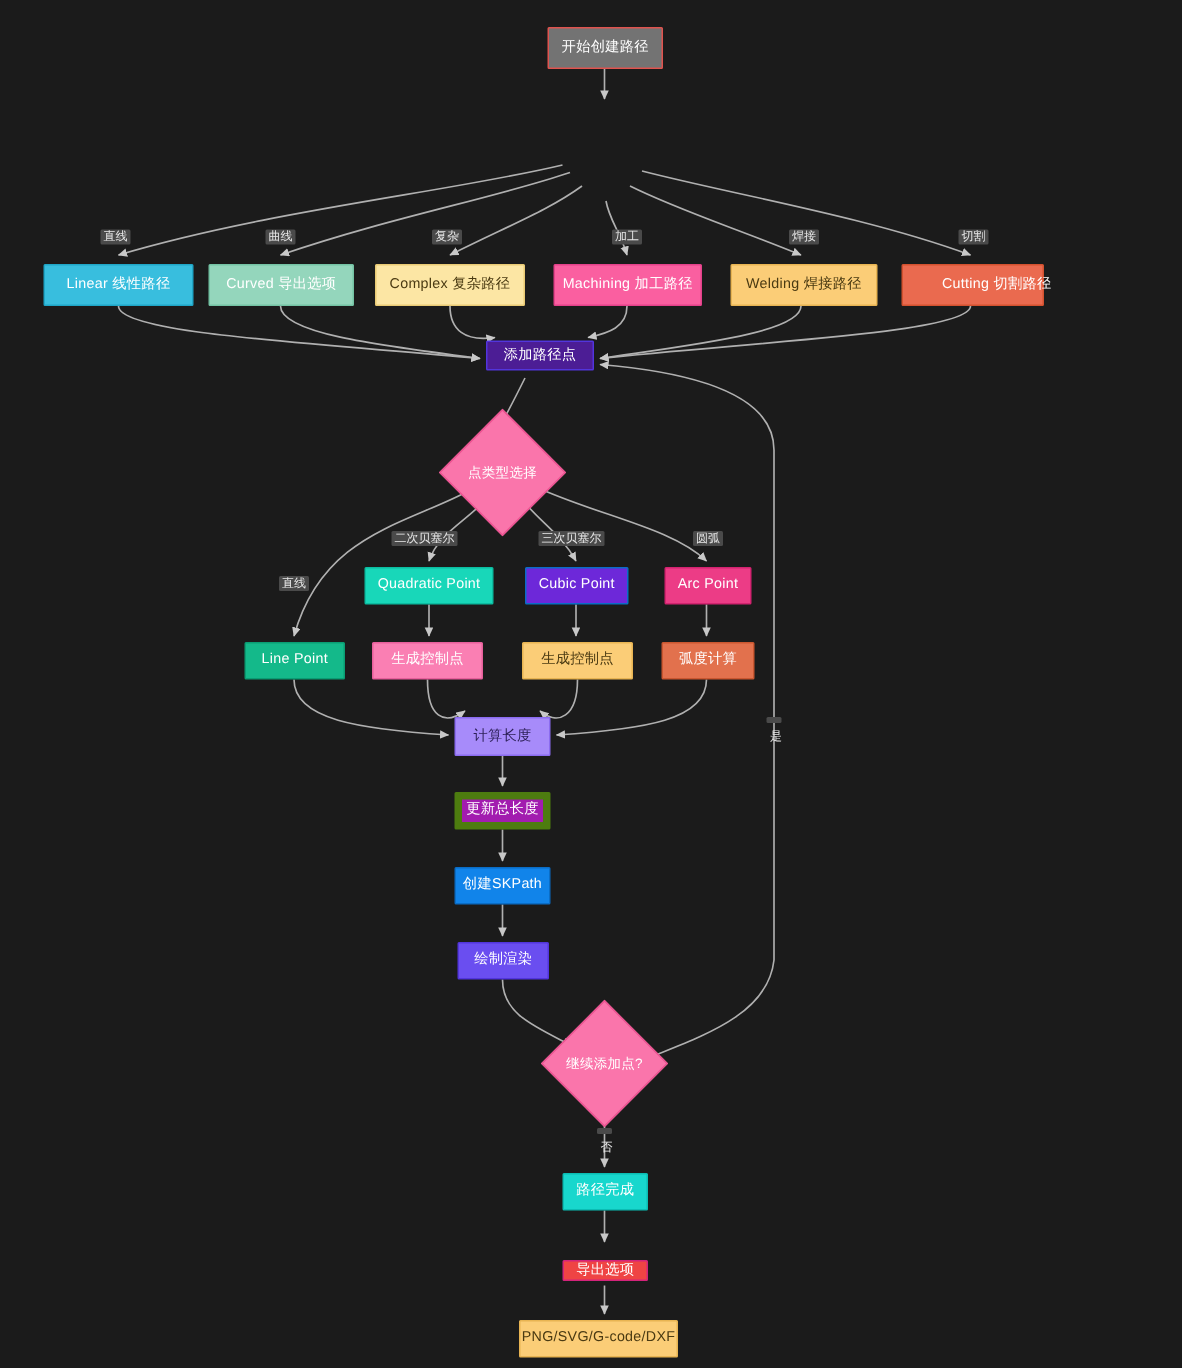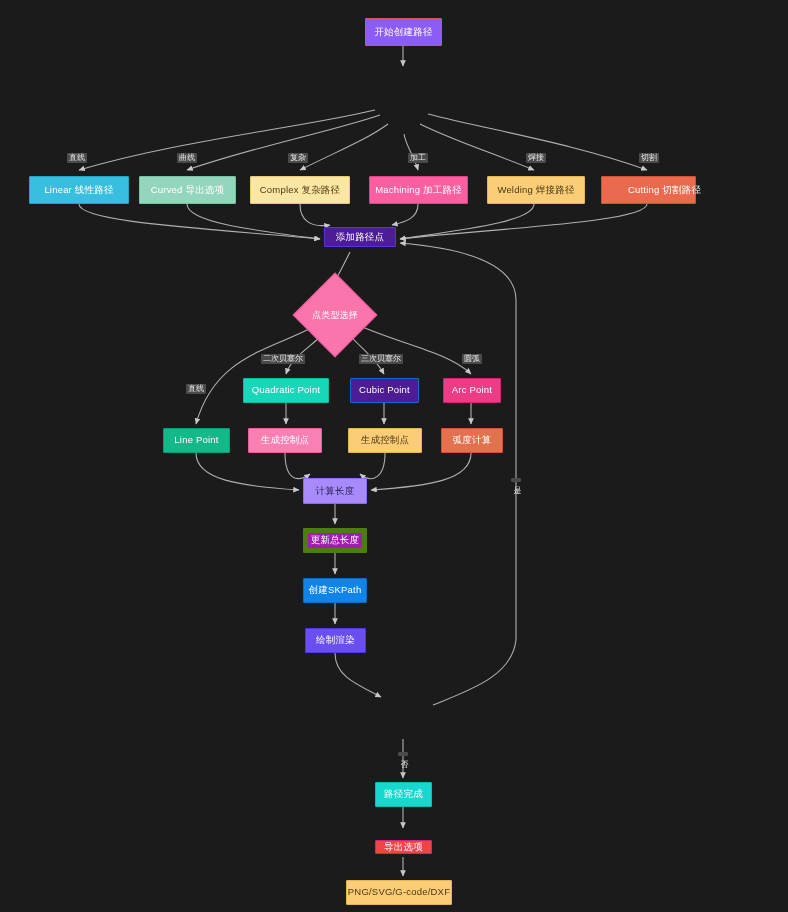--- a/index.html
+++ b/index.html
@@ -138,21 +138,21 @@
       <path class="edge-path" d="M335,653 C335,676 356,684 381,697" marker-end="url(#ah)"></path>
 
       <path class="edge-path" d="M433,705 C470,690 512,676 516,640 L516,300 C516,262 460,248 400,243" marker-end="url(#ah)"></path>
 
       <path class="edge-path" d="M403,739 L403,778" marker-end="url(#ah)"></path>
       <path class="edge-path" d="M403,807 L403,828" marker-end="url(#ah)"></path>
       <path class="edge-path" d="M403,857 L403,876" marker-end="url(#ah)"></path>
     </g>
   </svg>
 
-  <div class="node" style="left:365px;top:18px;width:77px;height:28px;background:#8b5cf6;border:1px solid #e0534e;color:#ffffff;">
+  <div class="node" style="left:365px;top:18px;width:77px;height:28px;background:#737373;border:1px solid #e0534e;color:#ffffff;">
     <span>开始创建路径</span>
   </div>
 
 
   <div class="node" style="left:29px;top:176px;width:100px;height:28px;background:#38bede;border:1px solid #1fa6c7;color:#ffffff;">
     <span>Linear 线性路径</span>
   </div>
   <div class="node" style="left:139px;top:176px;width:97px;height:28px;background:#94d6bc;border:1px solid #74c3a4;color:#ffffff;">
     <span>Curved 导出选项</span>
   </div>
@@ -174,21 +174,21 @@
   </div>
 
   <div class="diamond-wrap" style="left:305px;top:285px;width:60px;height:60px;">
     <div class="diamond-shape" style="background:#fa75ab;border:1px solid #ec5492;"></div>
     <div class="diamond-label">点类型选择</div>
   </div>
 
   <div class="node" style="left:243px;top:378px;width:86px;height:25px;background:#18d7b9;border:1px solid #0bbda1;color:#ffffff;">
     <span>Quadratic Point</span>
   </div>
-  <div class="node" style="left:350px;top:378px;width:69px;height:25px;background:#4c1d95;border:1px solid #0a6dc6;color:#ffffff;">
+  <div class="node" style="left:350px;top:378px;width:69px;height:25px;background:#6d28d9;border:1px solid #0a6dc6;color:#ffffff;">
     <span>Cubic Point</span>
   </div>
   <div class="node" style="left:443px;top:378px;width:58px;height:25px;background:#ec3c86;border:1px solid #d32370;color:#ffffff;">
     <span>Arc Point</span>
   </div>
 
   <div class="node" style="left:163px;top:428px;width:67px;height:25px;background:#14b98a;border:1px solid #0a9d73;color:#ffffff;">
     <span>Line Point</span>
   </div>
   <div class="node" style="left:248px;top:428px;width:74px;height:25px;background:#fa7fb3;border:1px solid #e75f9b;color:#ffffff;">
@@ -207,20 +207,24 @@
   <div class="node" style="left:303px;top:528px;width:64px;height:25px;background:#a21caf;border:5px solid #4d7c0f;color:#ffffff;">
     <span>更新总长度</span>
   </div>
   <div class="node" style="left:303px;top:578px;width:64px;height:25px;background:#1184ea;border:1px solid #0a6dc6;color:#ffffff;">
     <span>创建SKPath</span>
   </div>
   <div class="node" style="left:305px;top:628px;width:61px;height:25px;background:#6a4ef0;border:1px solid #5235dc;color:#ffffff;">
     <span>绘制渲染</span>
   </div>
 
+  <div class="diamond-wrap" style="left:373px;top:679px;width:60px;height:60px;">
+    <div class="diamond-shape" style="background:#fa75ab;border:1px solid #ec5492;"></div>
+    <div class="diamond-label">继续添加点?</div>
+  </div>
 
   <div class="node" style="left:375px;top:782px;width:57px;height:25px;background:#18d7cd;border:1px solid #0bbdb4;color:#ffffff;">
     <span>路径完成</span>
   </div>
   <div class="node" style="left:375px;top:840px;width:57px;height:14px;background:#ef4444;border:1px solid #d3237b;color:#ffffff;">
     <span>导出选项</span>
   </div>
   <div class="node" style="left:346px;top:880px;width:106px;height:25px;background:#fbcd77;border:1px solid #e8b452;color:#4a3a12;">
     <span>PNG/SVG/G-code/DXF</span>
   </div>

